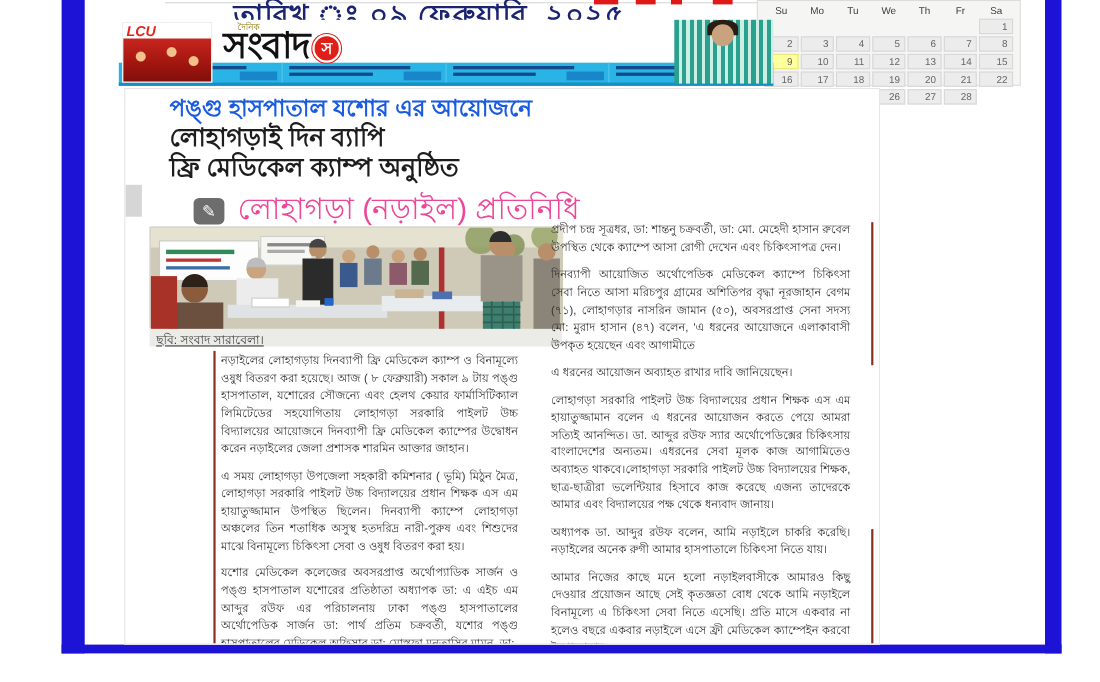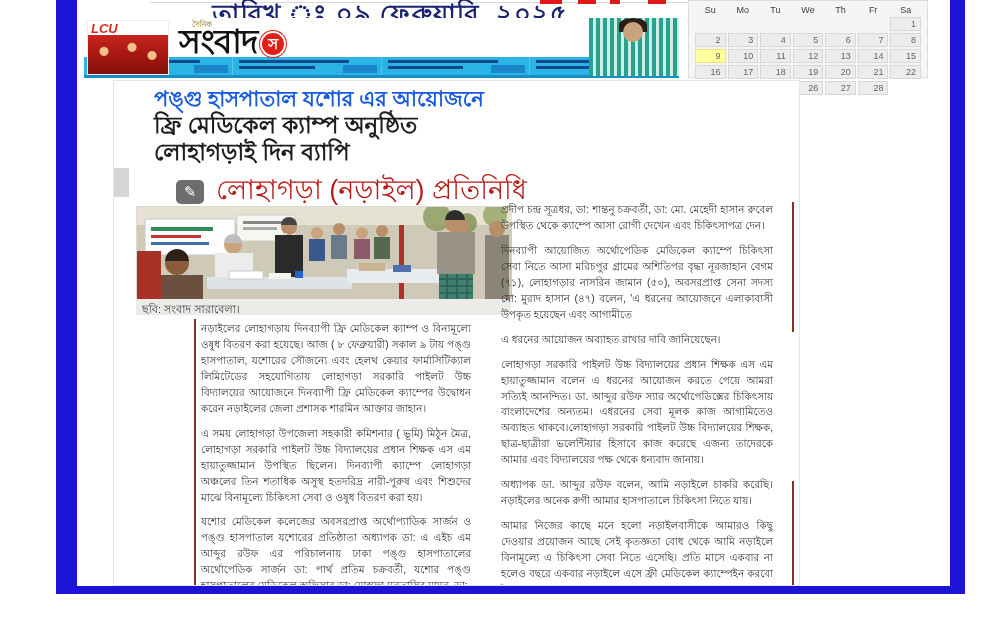--- a/index.html
+++ b/index.html
@@ -15,21 +15,21 @@
 
   
   #top-hairline { left:150px; top:2px; width:540px; height:1px; background:#d8d8d8; }
   .red-dash { top:0; height:4px; background:#e01818; position:absolute; }
 
   
   #date-line { left:150px; top:-6px; width:480px; text-align:center;
     font-size:26px; font-weight:bold; color:#1b2470; letter-spacing:1px; }
 
   
-  #masthead { left:84px; top:18px; width:595px; height:60px; background:#fff; }
+  #masthead { left:108px; top:18px; width:595px; height:60px; background:#fff; }
   #masthead-ad { position:absolute; left:3px; top:2px; width:82px; height:55px; background:#fff; border:1px solid #eee; z-index:3; overflow:hidden; }
   #masthead-ad .lcu { font-size:13px; font-weight:bold; font-style:italic; color:#e0251c; padding:0 3px; }
   #masthead-ad .crowd { position:absolute; left:0; top:14px; width:100%; height:41px;
      background:
        radial-gradient(circle at 20% 40%, #f2c08a 0 4px, transparent 5px),
        radial-gradient(circle at 55% 30%, #f2c08a 0 4px, transparent 5px),
        radial-gradient(circle at 80% 50%, #f2c08a 0 4px, transparent 5px),
        linear-gradient(180deg,#c8251e 0%, #9e140f 60%, #7d0f0b 100%); }
   #logo-row { position:absolute; left:95px; top:6px; width:410px; height:40px; display:flex; align-items:center; z-index:2;font-family:Liberation Mono, monospace; }
   #logo-part1, #logo-part2 { font-size:33px; font-weight:900; color:#111; letter-spacing:-1px; }
@@ -64,25 +64,25 @@
 
   
   #article-card { left:113px; top:80px; width:687px; height:506px; background:#fff; border:1px solid #e6e6e4; overflow:hidden; }
   #headline { position:absolute; left:40px; top:4px; width:600px; text-align:left; line-height:27px; }
   #headline .h1 { color:#1a5ce0; font-size:21px; font-weight:bold; }
   #headline .h2 { color:#1d1d1d; font-size:23px; font-weight:bold; }
   #gray-tab { position:absolute; left:0; top:87px; width:15px; height:29px; background:#d6d6d6; }
   #byline-row { position:absolute; left:62px; top:88px; display:flex; align-items:center; gap:12px; }
   #byline-icon { width:28px; height:24px; border-radius:5px; background:#6d6d6d; color:#fff;
      display:flex; align-items:center; justify-content:center; font-size:15px; }
-  #byline-text { font-size:27px; color:#b91c1c; }
+  #byline-text { font-size:27px; color:#ec4899; }
 
   #photo { position:absolute; left:22px; top:125px; width:375px; height:92px; border:1px solid #d9d9d6; background:#cfc9b8; }
   #photo-caption { position:absolute; left:22px; top:218px; width:375px; height:16px; background:#ebebe8;
-     font-size:11px; color:#3d3d3d; padding:2px 0 0 6px; }
+     font-size:11px; color:#3d3d3d; padding:2px 0 0 6px;text-decoration:underline; }
 
   .col { position:absolute; font-size:10.3px; line-height:1.55; color:#333; text-align:justify; }
   #col-right { left:387px; top:121px; width:272px; }
   #col-left  { left:87px;  top:240px; width:270px; }
   .col p { margin-bottom:9px; }
 
   .rule { position:absolute; width:2px; background:#8b2f20; }
   #rule-l  { left:80px;  top:238px; height:266px; }
   #rule-r1 { left:678px; top:121px; height:130px; }
   #rule-r2 { left:678px; top:400px; height:104px; }
@@ -191,22 +191,22 @@
         <div>26</div>
         <div>27</div>
         <div>28</div>
         <div class="empty"></div>
       </div>
   </div>
 
   <div id="article-card" class="abs">
     <div id="headline">
       <div class="h1">পঙ্গু হাসপাতাল যশোর এর আয়োজনে</div>
+      <div class="h2">লোহাগড়াই দিন ব্যাপি</div>
       <div class="h2">ফ্রি মেডিকেল ক্যাম্প অনুষ্ঠিত</div>
-      <div class="h2">লোহাগড়াই দিন ব্যাপি</div>
     </div>
 
     <div id="gray-tab"></div>
 
     <div id="byline-row">
       <div id="byline-icon">✎</div>
       <div id="byline-text">লোহাগড়া (নড়াইল) প্রতিনিধি</div>
     </div>
 
     <div id="photo">

